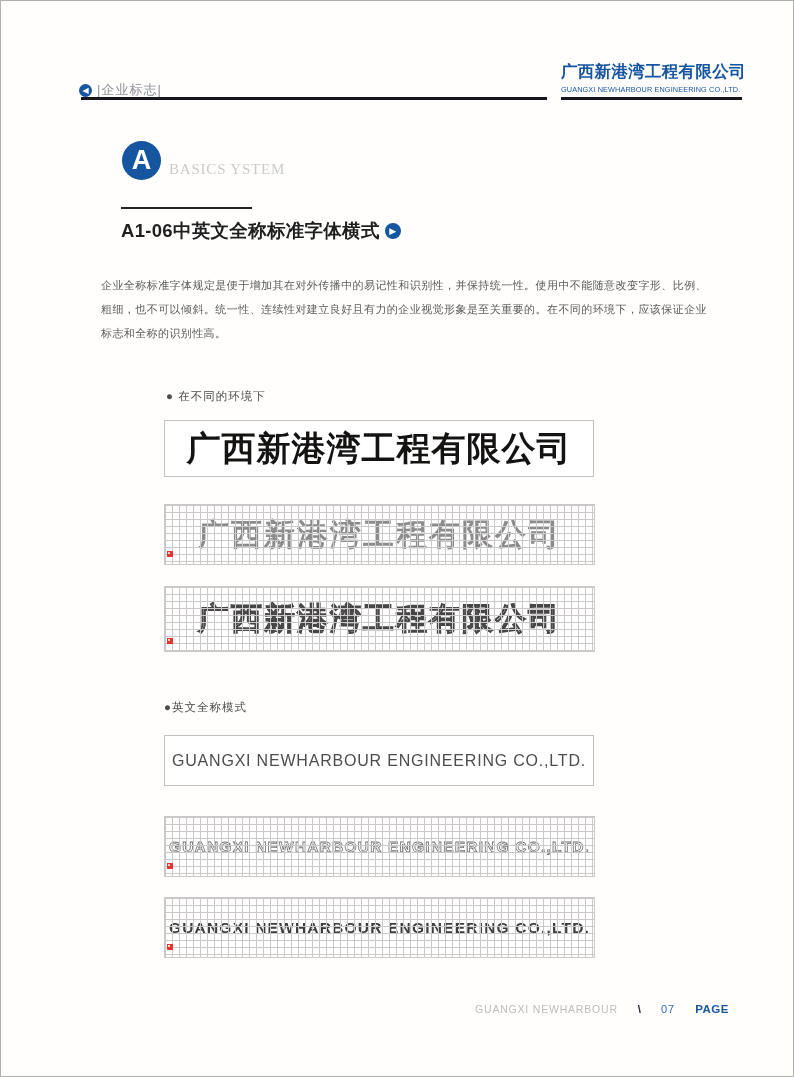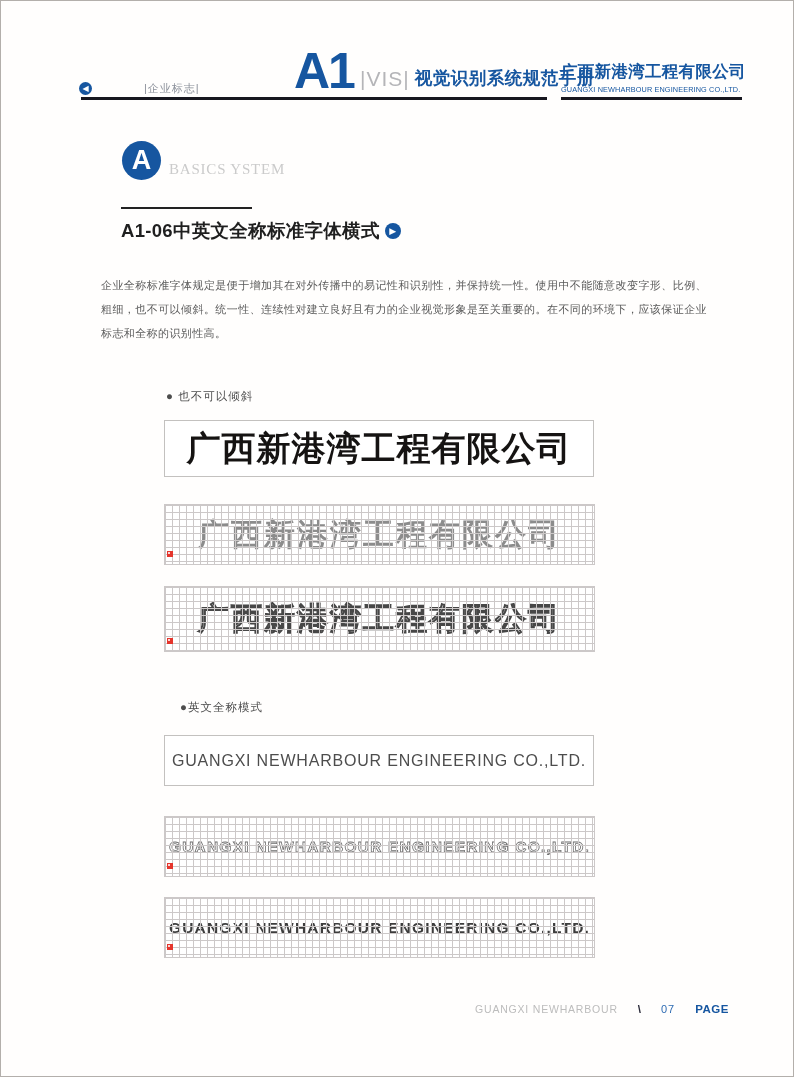--- a/index.html
+++ b/index.html
@@ -9,21 +9,21 @@
     position:relative; width:794px; height:1077px; margin:0 auto;
     background:#fffefd; border:1px solid #b3afab; overflow:hidden;
   }
 
   
   .hdr-back { position:absolute; left:78px; top:80px; display:flex; align-items:center; gap:5px; }
   .hdr-back .circ {
     width:13px; height:13px; border-radius:50%; background:#1656a0; color:#fff;
     font-size:8px; line-height:13px; text-align:center;
   }
-  .hdr-back .lbl { font-size:11px; color:#8a8f99; letter-spacing:1px;margin-left:47px; }
+  .hdr-back .lbl { font-size:13px; color:#8a8f99; letter-spacing:1px; }
 
   .hdr-center { position:absolute; left:293px; top:50px; display:flex; align-items:flex-end; }
   .hdr-a1 { font-size:50px; font-weight:bold; color:#1656a0; line-height:0.82; letter-spacing:-2px; }
   .hdr-vis { font-size:21px; color:#b5b5b8; margin:0 5px 1px 6px; letter-spacing:1px; }
   .hdr-manual { font-size:17.5px; font-weight:bold; color:#1656a0; margin-bottom:2px; letter-spacing:0.5px; }
 
   .hdr-co { position:absolute; left:560px; top:60px; width:181px; }
   .hdr-co-cn { font-size:16.5px; font-weight:bold; color:#1656a0; letter-spacing:0.3px; white-space:nowrap; }
   .hdr-co-en { font-size:7.3px; color:#1656a0; letter-spacing:0.12px; white-space:nowrap; margin-top:2px; }
 
@@ -42,21 +42,21 @@
   .art-title { font-size:18.5px; font-weight:bold; color:#1f1f1f; letter-spacing:0.3px; }
   .art-arrow { width:16px; height:16px; border-radius:50%; background:#1656a0; color:#fff;
                font-size:9px; line-height:16px; text-align:center; }
 
   .art-body { position:absolute; left:100px; top:272px; width:606px; font-size:11px;
               color:#5a5a5a; line-height:24px; text-align:justify; letter-spacing:0.4px; }
 
   
   .spec-label { position:absolute; font-size:11.5px; color:#4d4d4d; letter-spacing:1px; }
   .lab-cn { left:165px; top:388px; }
-  .lab-en { left:179px; top:699px; }
+  .lab-en { left:163px; top:699px; }
 
   .spec-box { position:absolute; left:163px; width:430px; border:1px solid #c3c1bf; background:#fff;
               display:flex; align-items:center; justify-content:center; }
   .box-cn { top:419px; height:57px; }
   .box-cn .t { font-size:34px; font-weight:bold; color:#151312; letter-spacing:1px; white-space:nowrap; }
   .box-en { top:734px; height:51px; }
   .box-en .t { font-size:16px; color:#4d4d4d; letter-spacing:0.8px; white-space:nowrap; }
 
   
   .gridbox { position:absolute; left:163px; width:431px; border:1px solid #ccc8c8; background:#fff;
@@ -91,25 +91,20 @@
 </head>
 <body>
 
 <div class="page">
 
   <div class="hdr-back">
     <span class="circ">◀</span>
     <span class="lbl">|企业标志|</span>
   </div>
 
-  <div class="hdr-center">
-    <span class="hdr-a1">A1</span>
-    <span class="hdr-vis">|VIS|</span>
-    <span class="hdr-manual">视觉识别系统规范手册</span>
-  </div>
 
   <div class="hdr-co">
     <div class="hdr-co-cn">广西新港湾工程有限公司</div>
     <div class="hdr-co-en">GUANGXI NEWHARBOUR ENGINEERING CO.,LTD.</div>
   </div>
 
   <div class="hdr-rule-l"></div>
   <div class="hdr-rule-r"></div>
 
   <div class="badge">A</div>
@@ -117,21 +112,21 @@
 
   <div class="divider"></div>
 
   <div class="art-title-row">
     <span class="art-title">A1-06中英文全称标准字体横式</span>
     <span class="art-arrow">▶</span>
   </div>
 
   <div class="art-body">企业全称标准字体规定是便于增加其在对外传播中的易记性和识别性，并保持统一性。使用中不能随意改变字形、比例、粗细，也不可以倾斜。统一性、连续性对建立良好且有力的企业视觉形象是至关重要的。在不同的环境下，应该保证企业标志和全称的识别性高。</div>
 
-  <div class="spec-label lab-cn">● 也不可以倾斜</div>
+  <div class="spec-label lab-cn">● 在不同的环境下</div>
 
   <div class="spec-box box-cn">
     <span class="t">广西新港湾工程有限公司</span>
   </div>
 
   <div class="gridbox grid-cn1">
     <span class="g-cn-solid">广西新港湾工程有限公司</span>
     <span class="marker"></span>
   </div>
 

